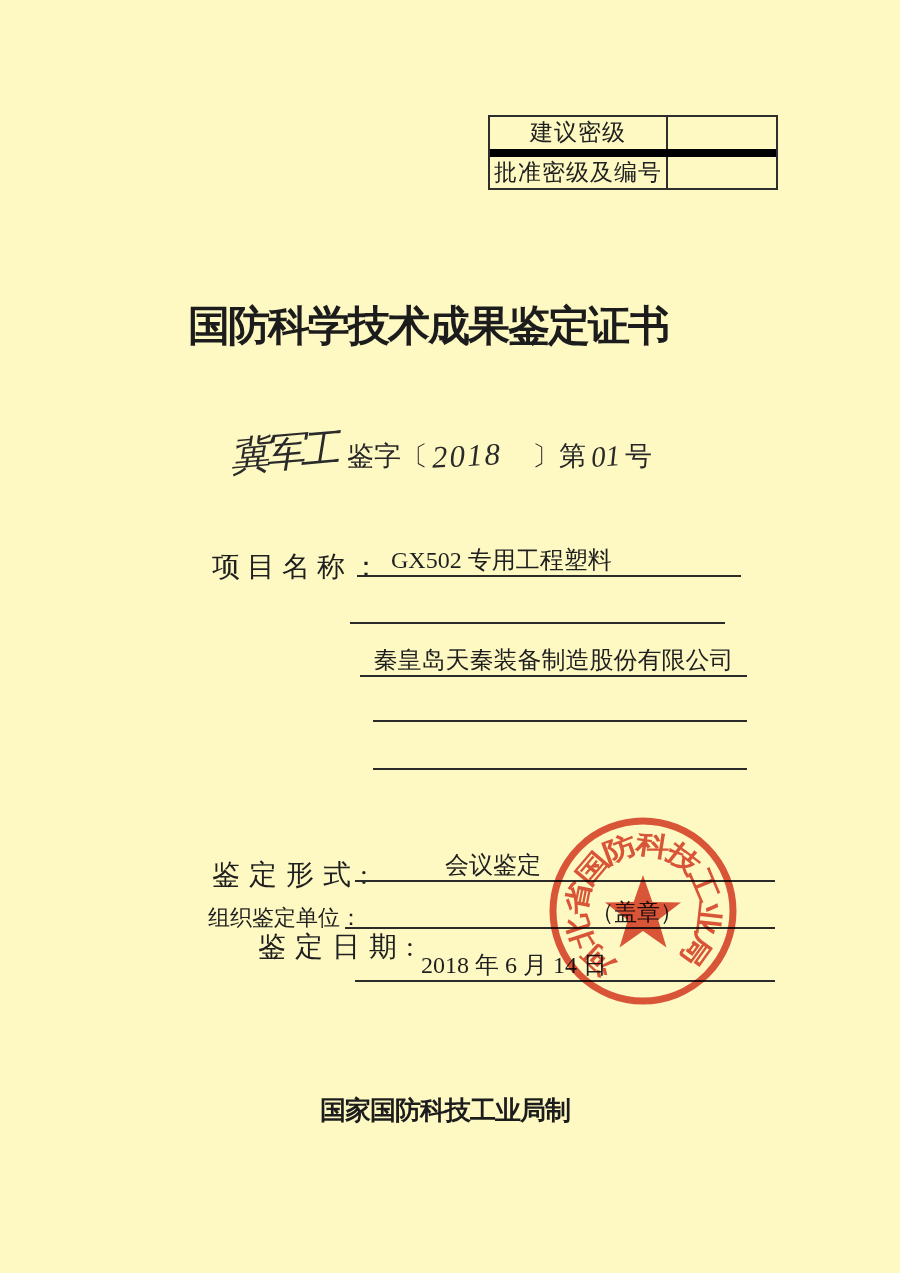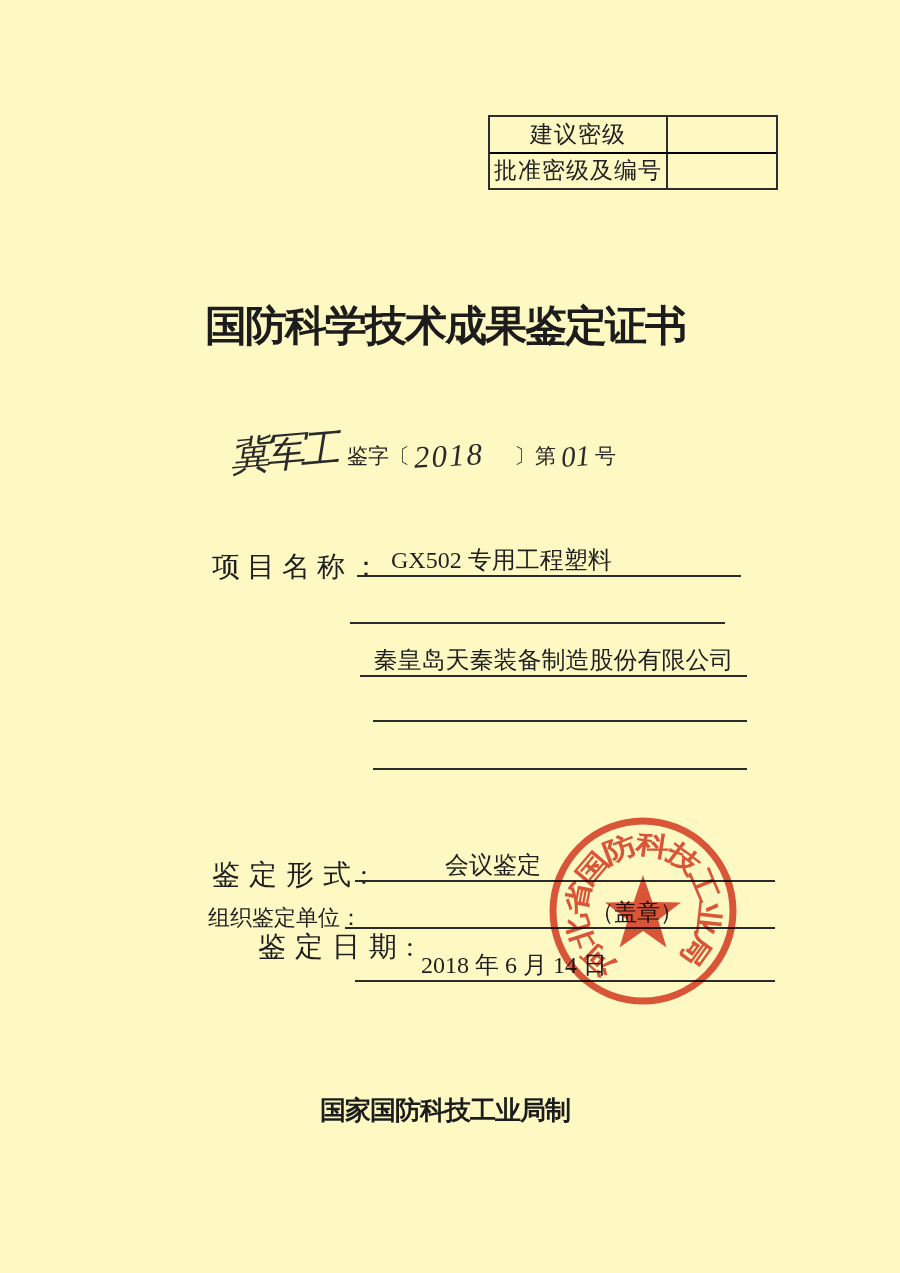--- a/index.html
+++ b/index.html
@@ -17,55 +17,55 @@
 
   
   .cls-table {
     position: absolute;
     left: 488px; top: 115px;
     width: 290px; height: 75px;
     border: 2px solid #2e2e2c;
     display: flex; flex-direction: column;
   }
   .cls-row { flex: 1; display: flex; }
-  .cls-row + .cls-row { border-top: 2px solid #000000; }
+  .cls-row + .cls-row { border-top: 8px solid #000000; }
   .cls-label {
     width: 178px;
     border-right: 2px solid #2e2e2c;
     display: flex; align-items: center; justify-content: center;
     font-size: 23px;
     letter-spacing: 1px;
     white-space: nowrap;
   }
   .cls-value { flex: 1; }
 
   
   .title {
     position: absolute;
-    left: 205px; top: 298px;
+    left: 188px; top: 298px;
     width: 500px;
     font-family: "Liberation Sans", sans-serif;
     font-weight: bold;
     font-size: 42px;
     letter-spacing: -2px;
     white-space: nowrap;
     color: #1c1c1c;
   }
 
   
   .docnum {
     position: absolute;
     left: 230px; top: 424px;
     height: 64px;
     display: flex;
     align-items: center;
     white-space: nowrap;
     color: #262626;
   }
-  .docnum .printed { font-size: 21px; }
+  .docnum .printed { font-size: 27px; }
   .hand {
     font-style: italic;
     color: #2a2a2a;
     display: inline-block;
   }
   .hand-prefix {
     font-size: 40px;
     letter-spacing: -5px;
     transform: rotate(-5deg) translateY(-4px);
     margin-right: 12px;

